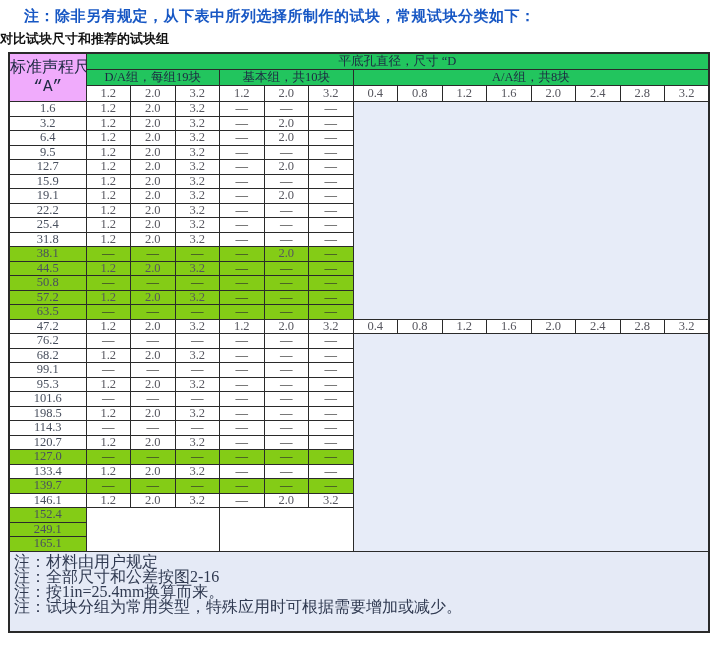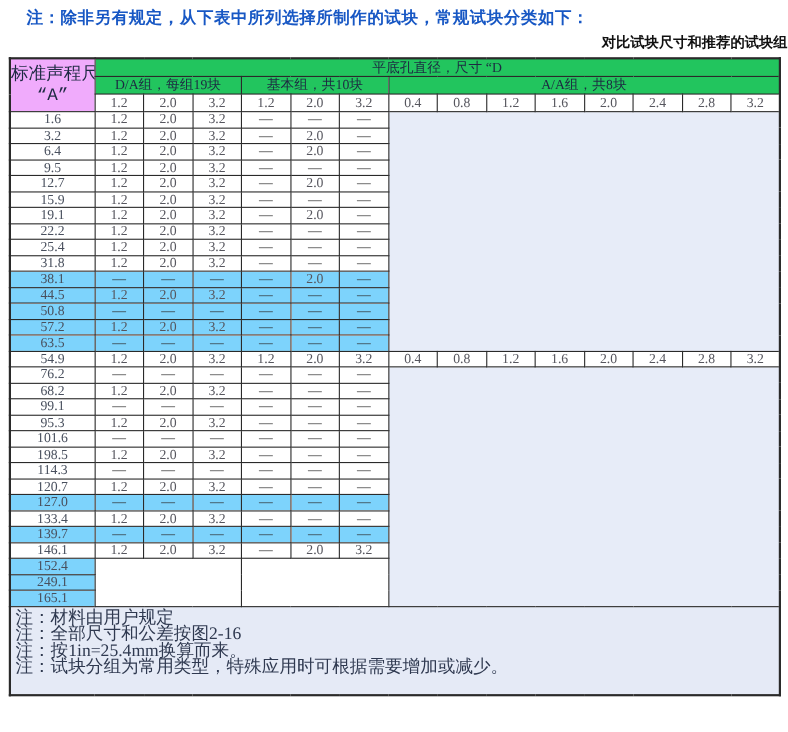--- a/index.html
+++ b/index.html
@@ -7,21 +7,21 @@
     width:716px;height:665px;background:#ffffff;
     font-family:"Liberation Serif","DejaVu Serif",serif;
     -webkit-font-smoothing:antialiased;
   }
   .note-title{
     color:#1757C4;font-weight:bold;font-size:15px;
     padding:7px 0 1px 24px;letter-spacing:0.5px;
     font-family:"DejaVu Sans","Liberation Sans",sans-serif;
   }
   .table-title{
-    color:#111111;font-weight:bold;font-size:13px;text-align:right;
+    color:#111111;font-weight:bold;font-size:13px;text-align:left;
     padding:3px 0 4px 0;
     font-family:"DejaVu Sans","Liberation Sans",sans-serif;
   }
   table{
     border-collapse:collapse;table-layout:fixed;
     margin-left:8px;width:700px;
     border:2px solid #2a2a2a;
   }
   th,td{
     border:1px solid #2a2a2a;
@@ -30,21 +30,21 @@
     font-size:12.5px;line-height:1.05;
     overflow:hidden;white-space:nowrap;
   }
   thead th{font-weight:normal;height:15px;}
   .a-head{background:#f0abfc;color:#1d2942;font-size:16px;line-height:1.15;font-family:Liberation Mono, monospace;}
   .span-head,.group-head{background:#22c55e;color:#1d2942;font-size:12.5px;}
   .num-head{color:#56565e;}
   .label{color:#49505e;}
   .num{color:#56565e;}
   .dash{color:#2e2e2e;}
-  .shaded{background:#7dd3fc;}
+  .shaded{background:#84cc16;}
   .merged-blue{background:#E7ECF8;}
   .merged-white{background:#ffffff;}
   td.notes{
     background:#E5EAF6;text-align:left;height:auto;
     padding:2px 4px 16px 4px;color:#2f3950;
   }
   td.notes div{line-height:15.3px;font-size:16px;}
 </style>
 </head>
 <body>
@@ -231,21 +231,21 @@
         <tr>
           <td class="label shaded">63.5</td>
           <td class="dash shaded">—</td>
           <td class="dash shaded">—</td>
           <td class="dash shaded">—</td>
           <td class="dash shaded">—</td>
           <td class="dash shaded">—</td>
           <td class="dash shaded">—</td>
         </tr>
         <tr>
-          <td class="label">54.9</td>
+          <td class="label">47.2</td>
           <td class="num">1.2</td>
           <td class="num">2.0</td>
           <td class="num">3.2</td>
           <td class="num">1.2</td>
           <td class="num">2.0</td>
           <td class="num">3.2</td>
           <td class="num">0.4</td>
           <td class="num">0.8</td>
           <td class="num">1.2</td>
           <td class="num">1.6</td>

